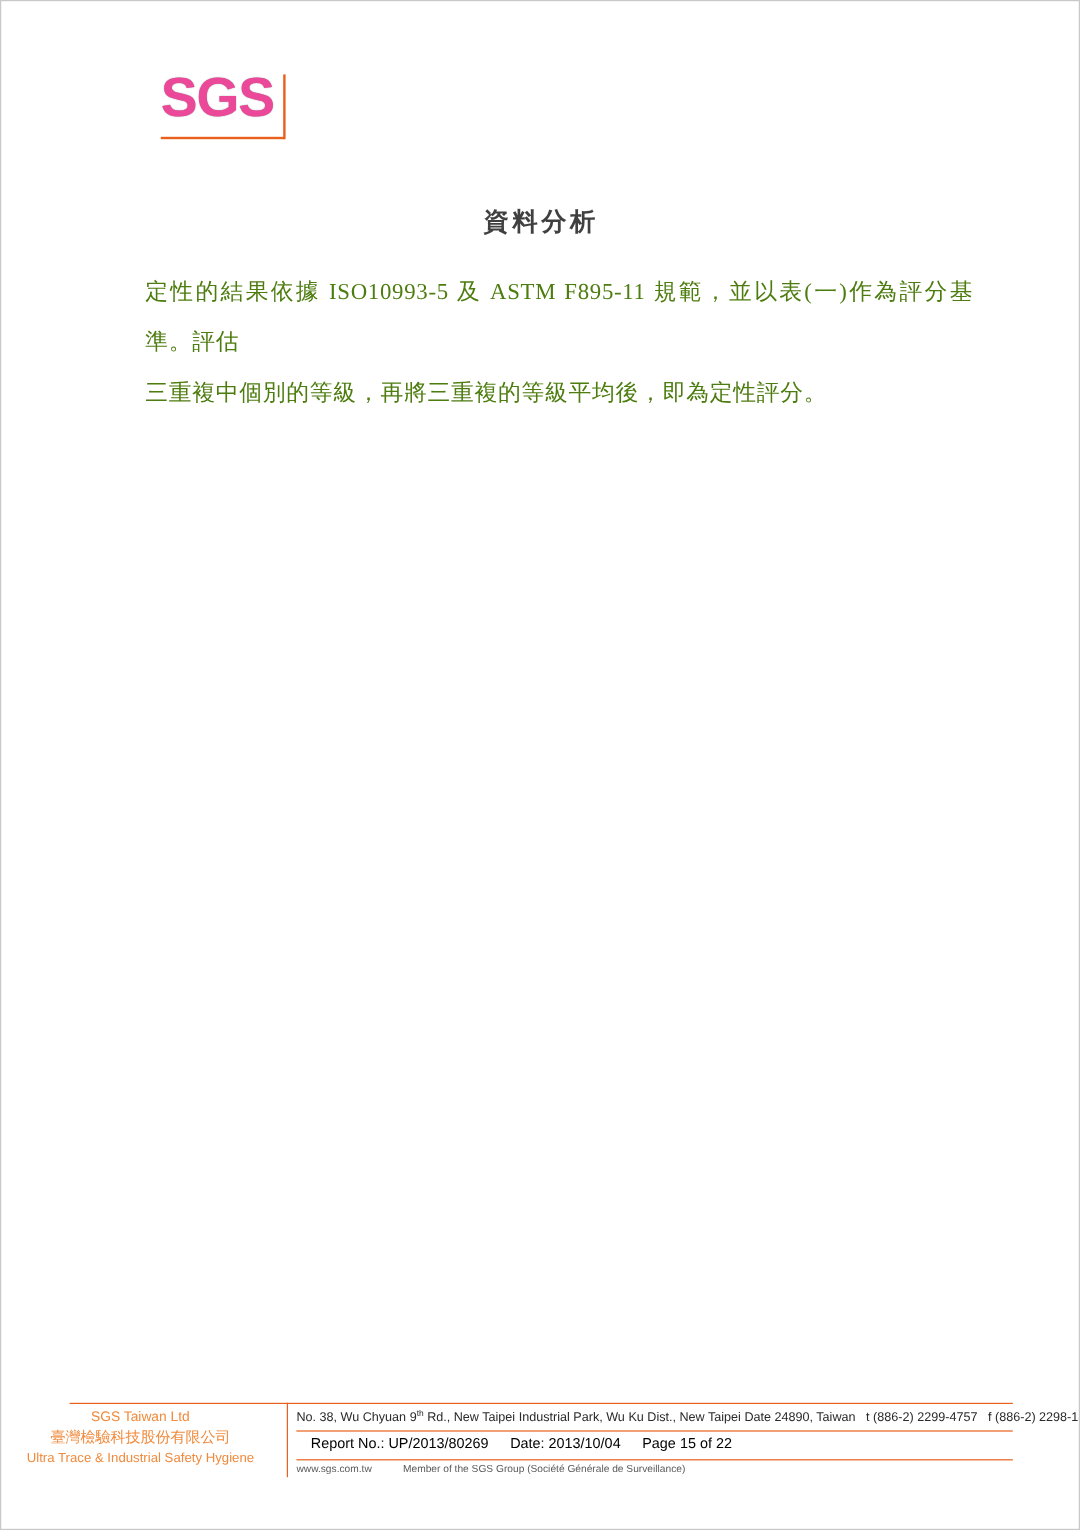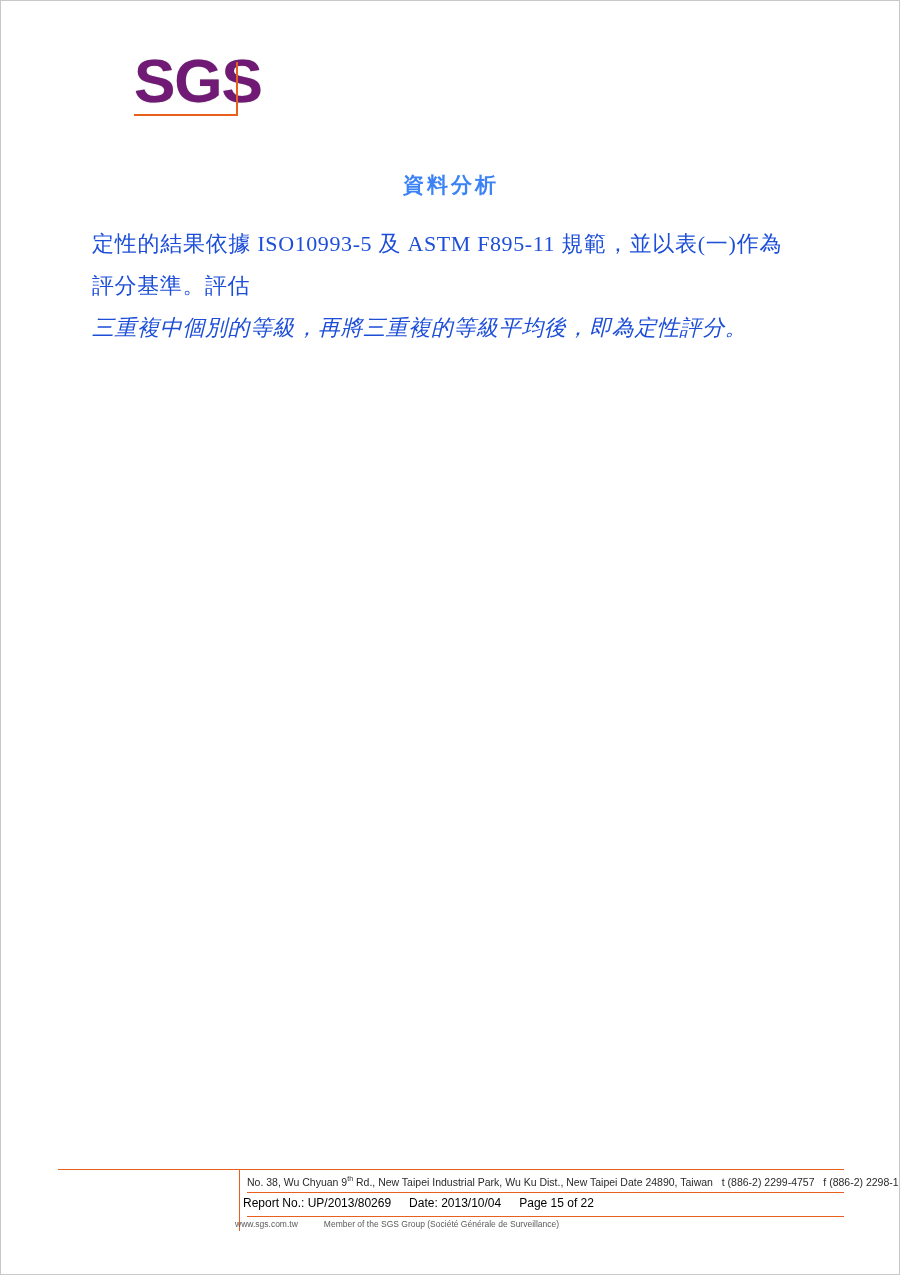--- a/index.html
+++ b/index.html
@@ -22,23 +22,23 @@
   .logo-wrap {
     position: absolute;
     left: 133px;
     top: 55px;
     width: 105px;
     height: 62px;
   }
   .logo-text {
     font-family: "Liberation Sans", sans-serif;
     font-weight: bold;
-    font-size: 62px;
+    font-size: 46px;
     letter-spacing: -1px;
-    color: #701a75;
+    color: #ec4899;
     line-height: 50px;
     display: block;
     text-shadow: 0 0 1px #8a8a8a;
   }
   .logo-rule {
     position: absolute;
     left: 0px;
     top: 58px;
     width: 103px;
     height: 2px;
@@ -57,36 +57,36 @@
   .doc-title {
     position: absolute;
     left: 0;
     top: 170px;
     width: 900px;
     text-align: center;
     font-family: "Liberation Serif", serif;
     font-weight: bold;
     font-size: 21px;
     letter-spacing: 3px;
-    color: #3b82f6;
+    color: #404040;
   }
   .para {
     position: absolute;
-    left: 91px;
+    left: 120px;
     top: 222px;
     width: 690px;
     font-family: "Liberation Serif", serif;
-    font-size: 22px;
-    color: #1d4ed8;
+    font-size: 19px;
+    color: #4d7c0f;
     line-height: 42px;
     letter-spacing: 0.6px;
     text-align: justify;
   }
   .para .lineA { display: block; }
-  .para .lineB { display: block; font-style: italic; }
+  .para .lineB { display: block; }
 
   
   .footer {
     position: absolute;
     left: 0;
     top: 1160px;
     width: 900px;
     height: 75px;
   }
   .footer-hr {
@@ -136,39 +136,39 @@
   .footer-rule2 {
     position: absolute;
     left: 246px;
     top: 31px;
     width: 597px;
     height: 1px;
     background: #e8601c;
   }
   .footer-report {
     position: absolute;
-    left: 242px;
+    left: 258px;
     top: 35px;
     font-size: 12px;
     color: #000;
     font-family: "Liberation Sans", sans-serif;
     white-space: nowrap;
   }
   .footer-report .sp { display: inline-block; width: 18px; }
   .footer-rule3 {
     position: absolute;
     left: 246px;
     top: 55px;
     width: 597px;
     height: 1px;
     background: #e8601c;
   }
   .footer-web {
     position: absolute;
-    left: 234px;
+    left: 246px;
     top: 58px;
     font-size: 8.5px;
     color: #5a5a5a;
     font-family: "Liberation Sans", sans-serif;
     white-space: nowrap;
   }
   .footer-web .member { margin-left: 26px; }
 </style>
 </head>
 <body>
@@ -185,20 +185,25 @@
 
   <div class="para">
     <span class="lineA">定性的結果依據 ISO10993-5 及 ASTM F895-11 規範，並以表(一)作為評分基準。評估</span>
     <span class="lineB">三重複中個別的等級，再將三重複的等級平均後，即為定性評分。</span>
   </div>
 
   <div class="footer">
     <div class="footer-hr"></div>
     <div class="footer-vline"></div>
 
+    <div class="footer-left">
+      <div class="l1">SGS Taiwan Ltd</div>
+      <div class="l2">臺灣檢驗科技股份有限公司</div>
+      <div class="l3">Ultra Trace &amp; Industrial Safety Hygiene</div>
+    </div>
 
     <div class="footer-right">
       <div class="footer-addr"><span>No. 38, Wu Chyuan 9</span><sup>th</sup><span> Rd., New Taipei Industrial Park, Wu Ku Dist., New Taipei Date 24890, Taiwan</span>&nbsp;&nbsp;&nbsp;<span>t (886-2) 2299-4757</span>&nbsp;&nbsp;&nbsp;<span>f (886-2) 2298-1338</span></div>
     </div>
 
     <div class="footer-rule2"></div>
 
     <div class="footer-report"><span>Report No.:</span>&nbsp;<span>UP/2013/80269</span><span class="sp"></span><span>Date:</span>&nbsp;<span>2013/10/04</span><span class="sp"></span><span>Page 15 of 22</span></div>
 
     <div class="footer-rule3"></div>

